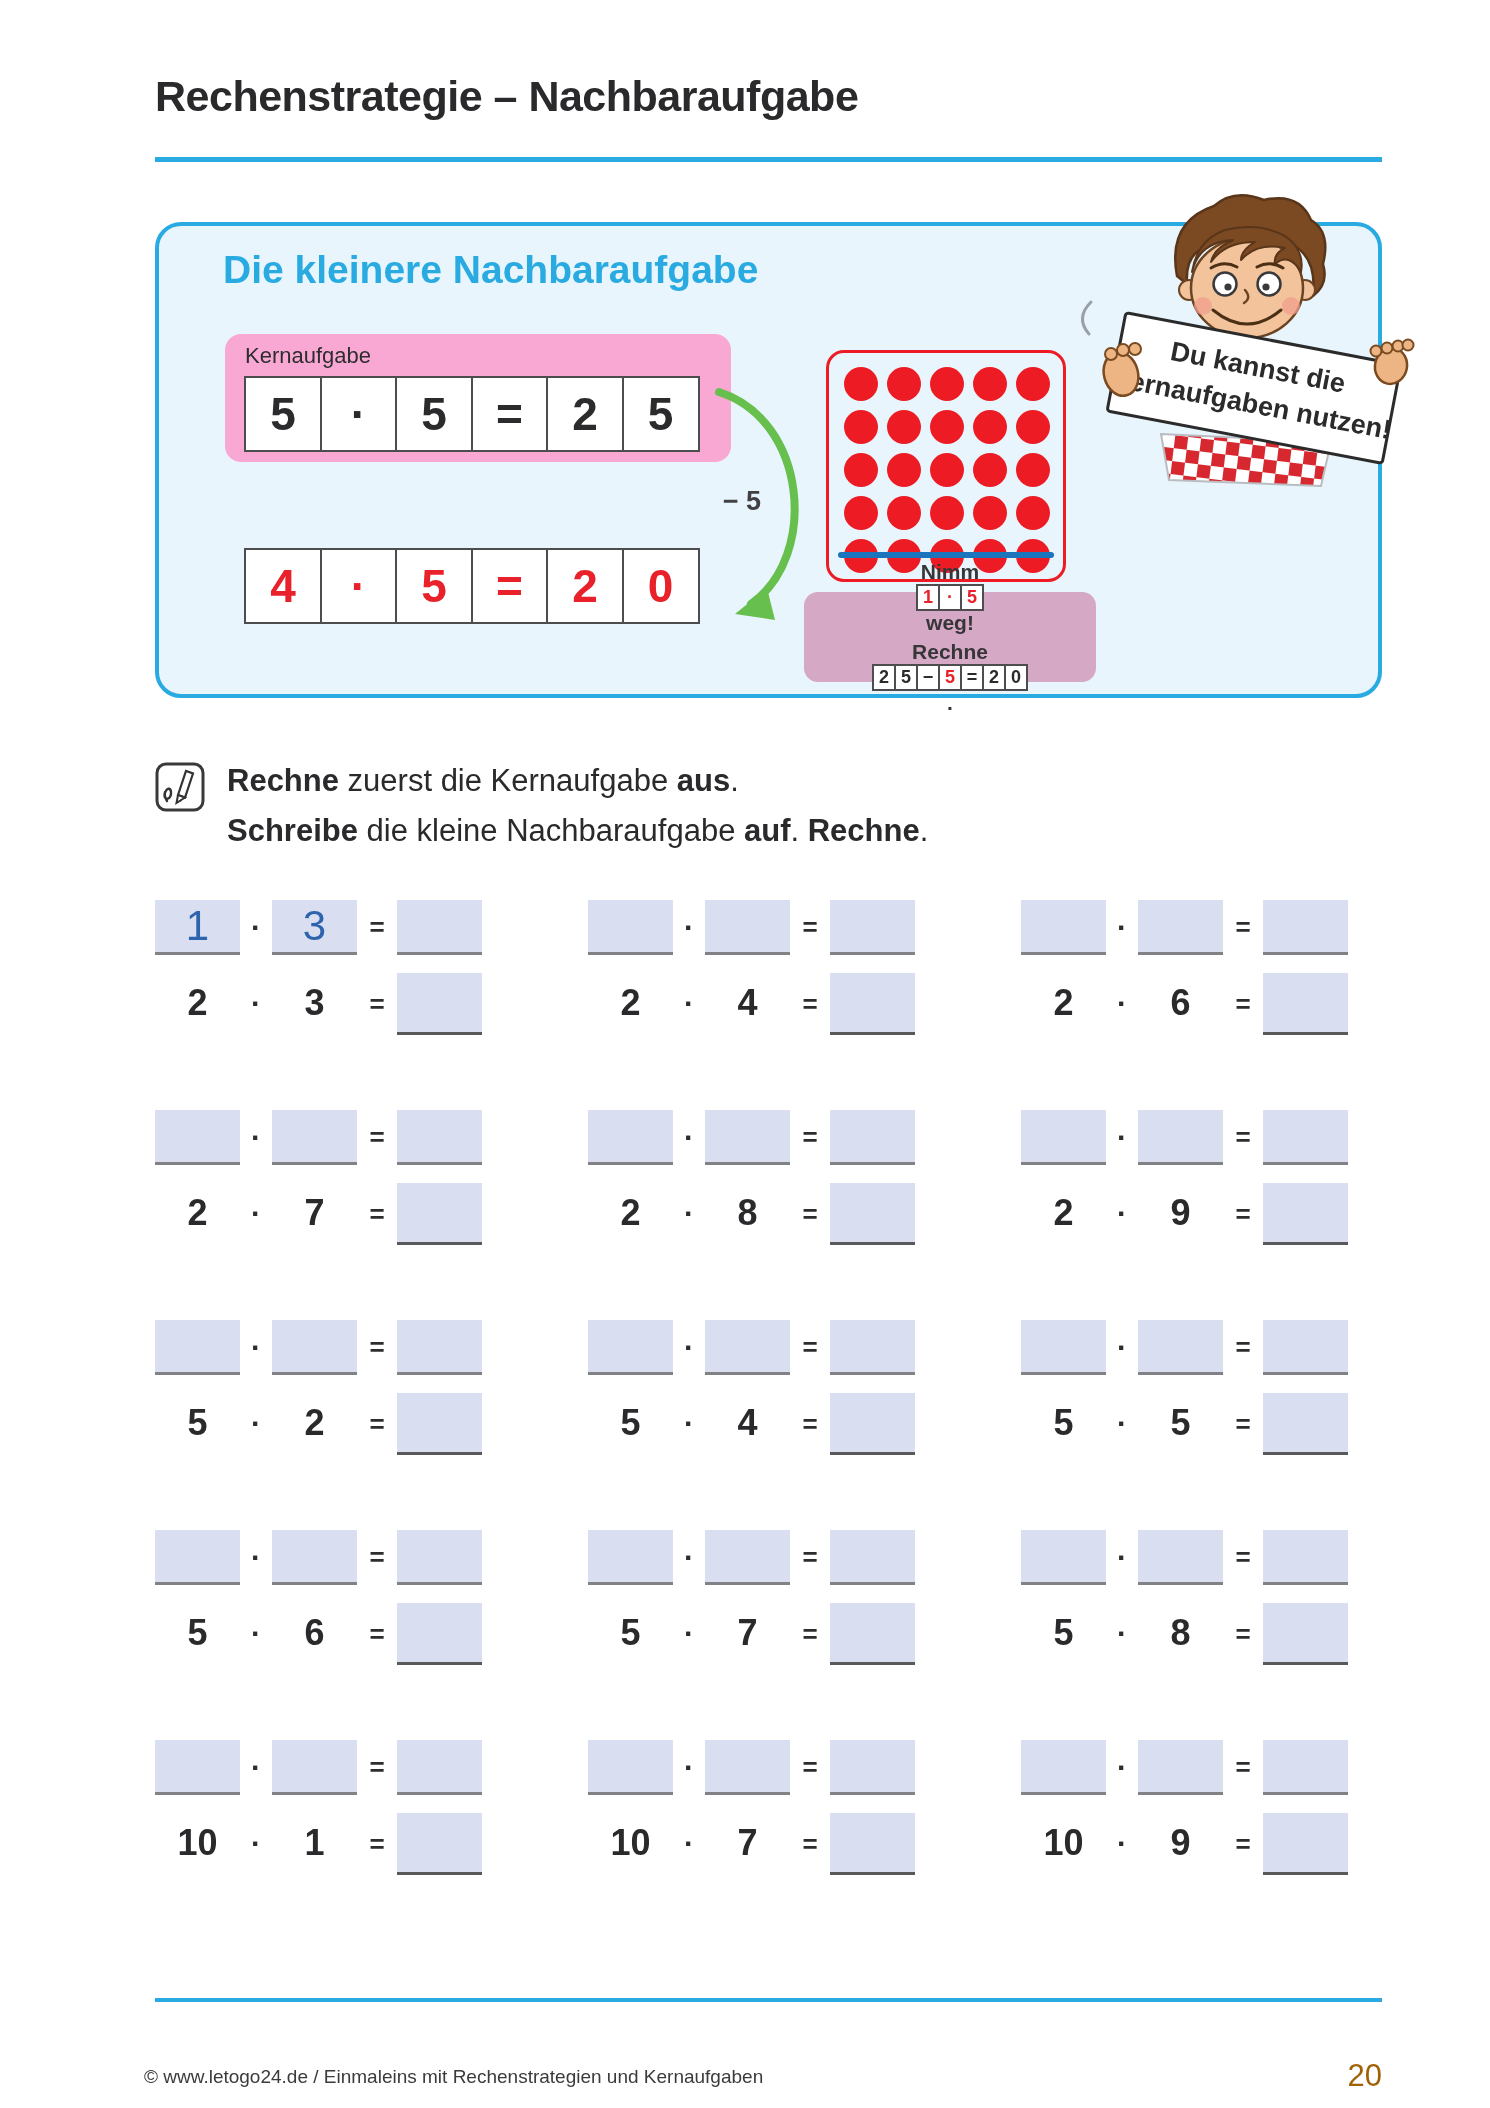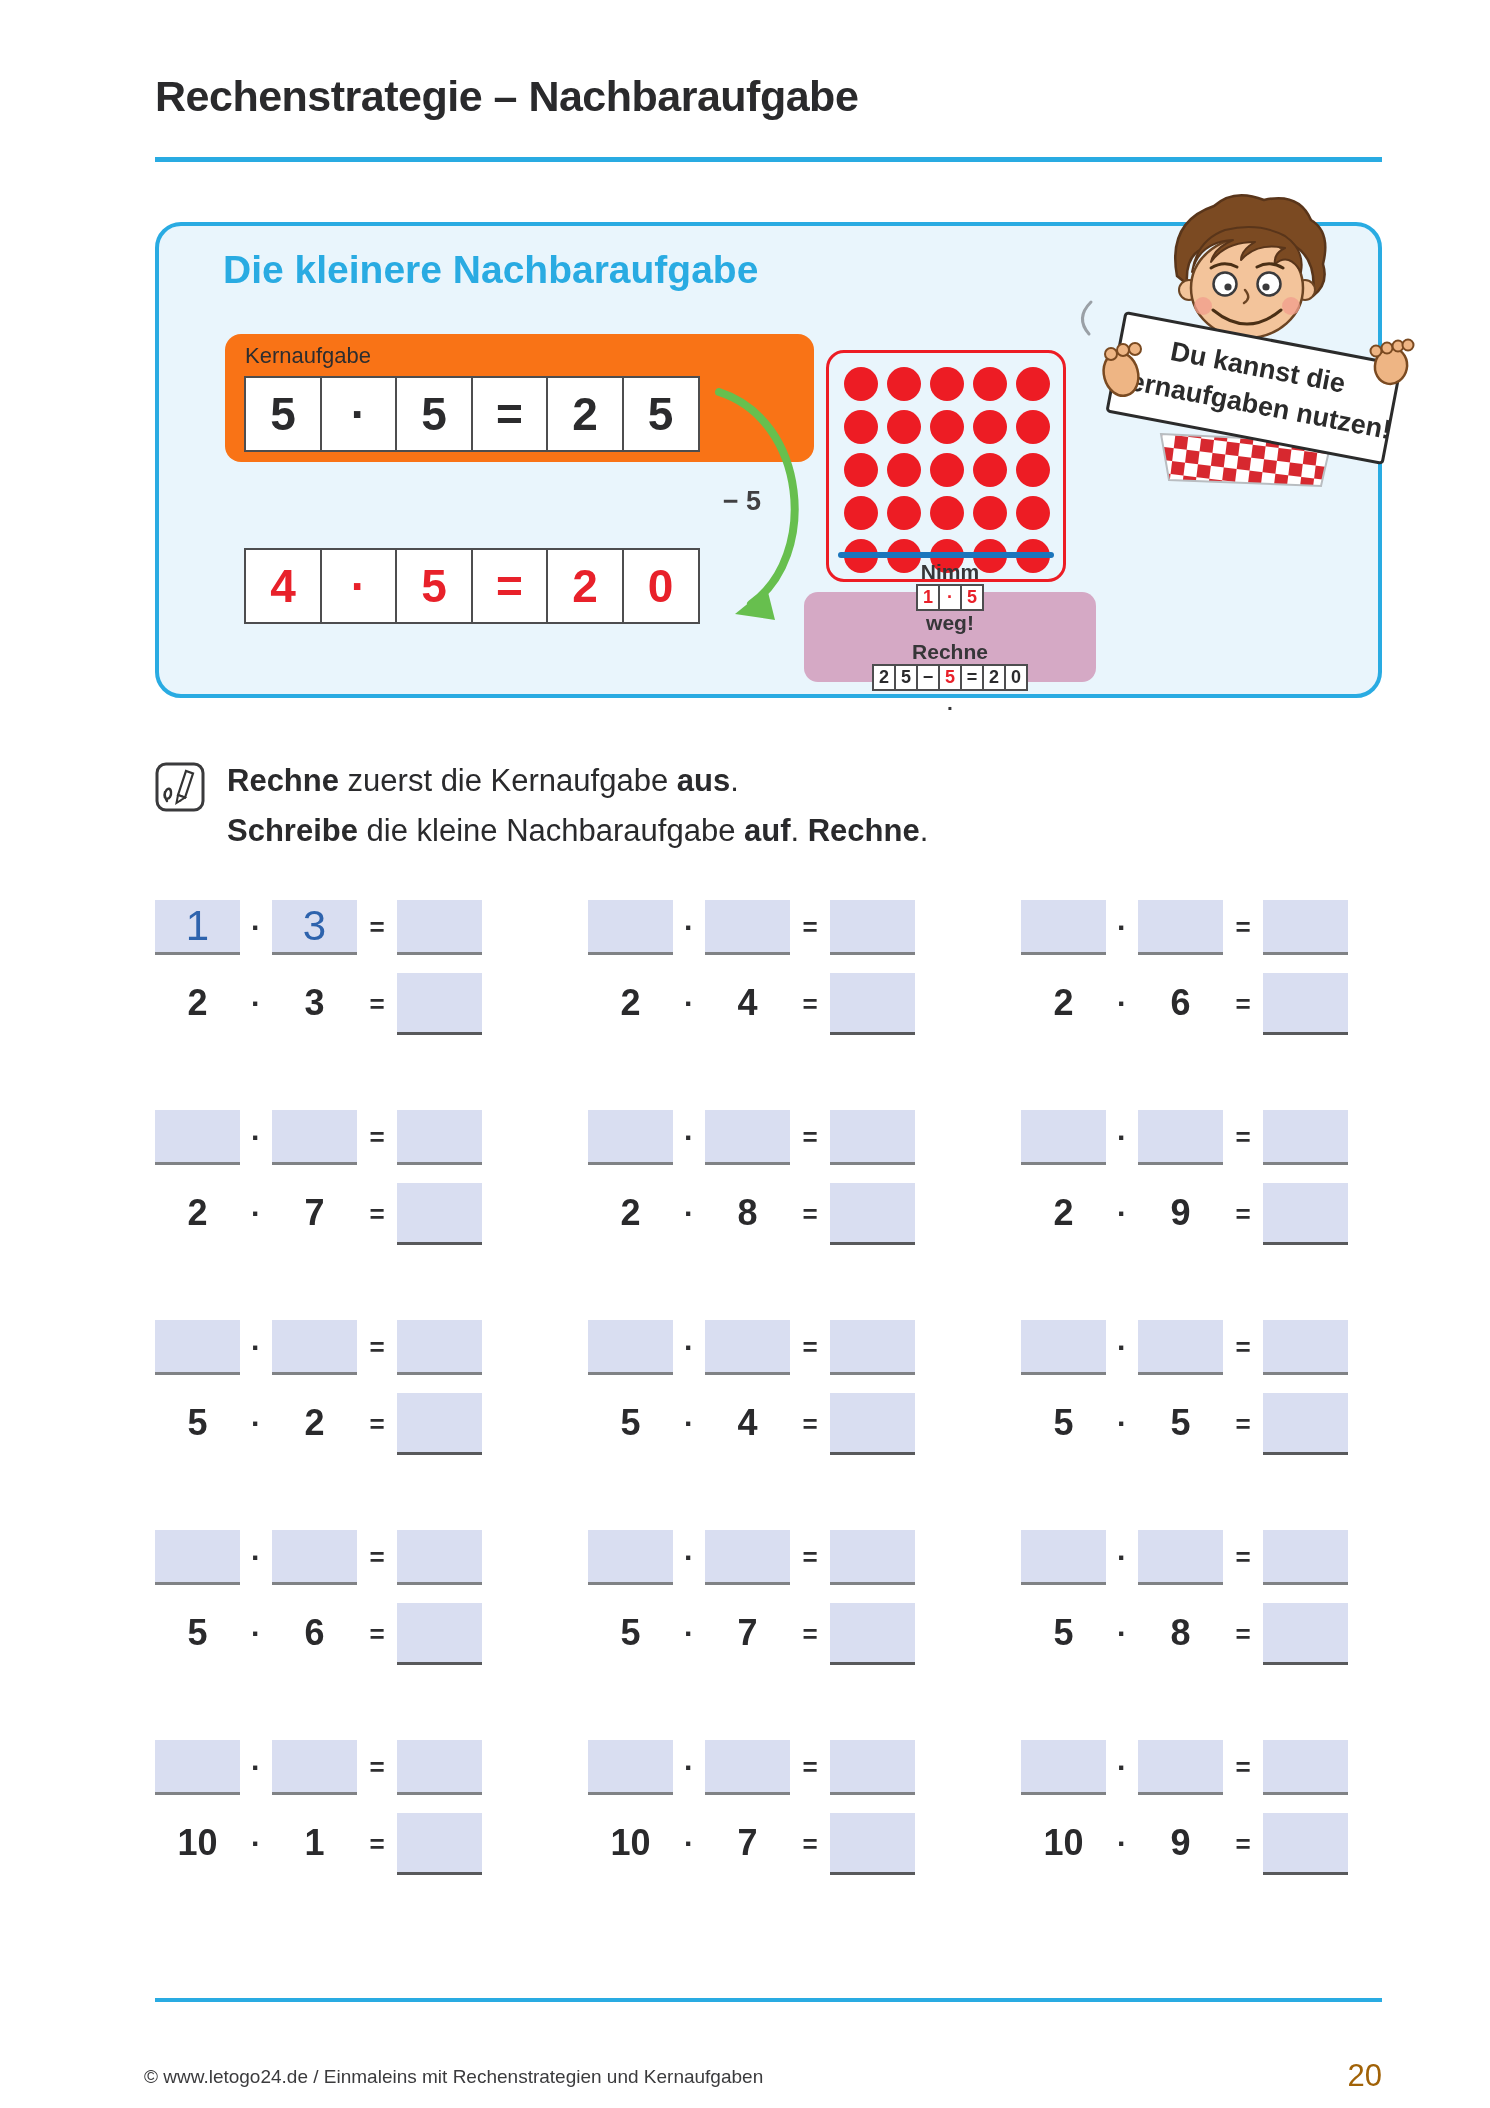--- a/index.html
+++ b/index.html
@@ -9,22 +9,22 @@
   
   .page-title{position:absolute;left:155px;top:72px;font-size:43px;font-weight:bold;
               letter-spacing:-0.5px;color:#2a2a2c;}
   .title-rule{position:absolute;left:155px;top:157px;width:1227px;height:5px;background:#29abe2;}
 
   
   .info-panel{position:absolute;left:155px;top:222px;width:1227px;height:476px;
               background:#e9f5fc;border:4px solid #29abe2;border-radius:26px;box-sizing:border-box;}
   .info-heading{position:absolute;left:32px;top:22px;font-size:39px;font-weight:bold;color:#29abe2;margin-left:32px;}
 
-  .kern-box{position:absolute;left:66px;top:108px;width:589px;height:128px;
-            background:#f97316;border-radius:16px;}
+  .kern-box{position:absolute;left:66px;top:108px;width:506px;height:128px;
+            background:#f9a8d4;border-radius:16px;}
   .kern-label{position:absolute;left:20px;top:9px;font-size:22px;color:#2d2d2f;}
   .eq-row{position:absolute;display:flex;}
   .kern-box .eq-row{left:19px;top:42px;}
   .eq-cell{width:78px;height:76px;background:#fff;border:2.5px solid #4d4d4f;box-sizing:border-box;
            display:flex;align-items:center;justify-content:center;
            font-size:46px;font-weight:600;color:#2b2b2d;}
   .eq-cell + .eq-cell{margin-left:-2.5px;}
   .eq-row.red .eq-cell{color:#e8212a;}
   .neighbor-row{left:85px;top:322px;}
 

